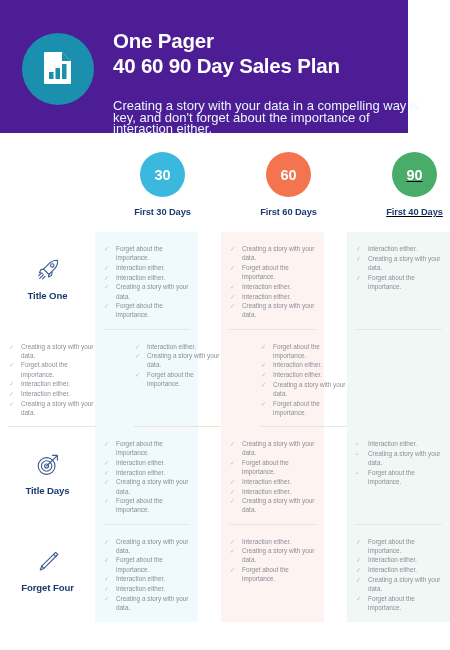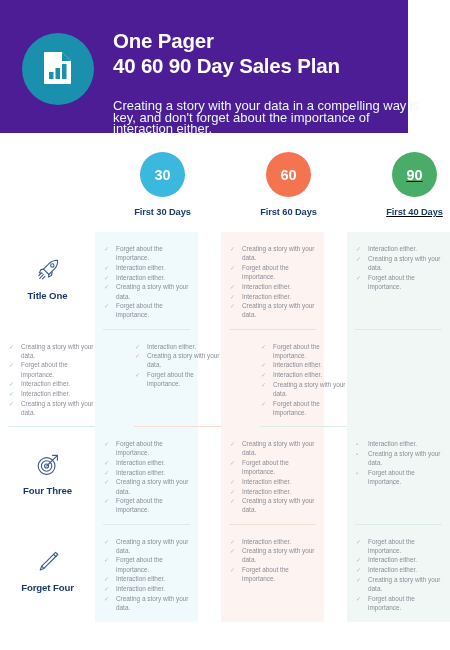--- a/index.html
+++ b/index.html
@@ -315,21 +315,21 @@
               <svg width="26" height="26" viewBox="0 0 26 26">
                 <g fill="none" stroke="#3d5a91" stroke-width="1.1" stroke-linecap="round" stroke-linejoin="round">
                   <circle cx="11.6" cy="14" r="8.4"></circle>
                   <circle cx="11.6" cy="14" r="5.2"></circle>
                   <circle cx="11.6" cy="14" r="2"></circle>
                   <path d="M11.6 14 22 3.8"></path>
                   <path d="M17.6 3.4h4.8v4.8"></path>
                 </g>
               </svg>
             </div>
-            <div class="row-title">Four Three</div>
+            <div class="row-title">Title Days</div>
           </div>
           <div class="row-cells">
             <div class="cell">
               <ul>
                 <li><span class="mk" style="color:#9fc9dd">✓</span><span>Forget about the importance.</span></li>
                 <li><span class="mk" style="color:#9fc9dd">✓</span><span>Interaction either.</span></li>
                 <li><span class="mk" style="color:#9fc9dd">✓</span><span>Interaction either.</span></li>
                 <li><span class="mk" style="color:#9fc9dd">✓</span><span>Creating a story with your data.</span></li>
                 <li><span class="mk" style="color:#9fc9dd">✓</span><span>Forget about the importance.</span></li>
               </ul>

